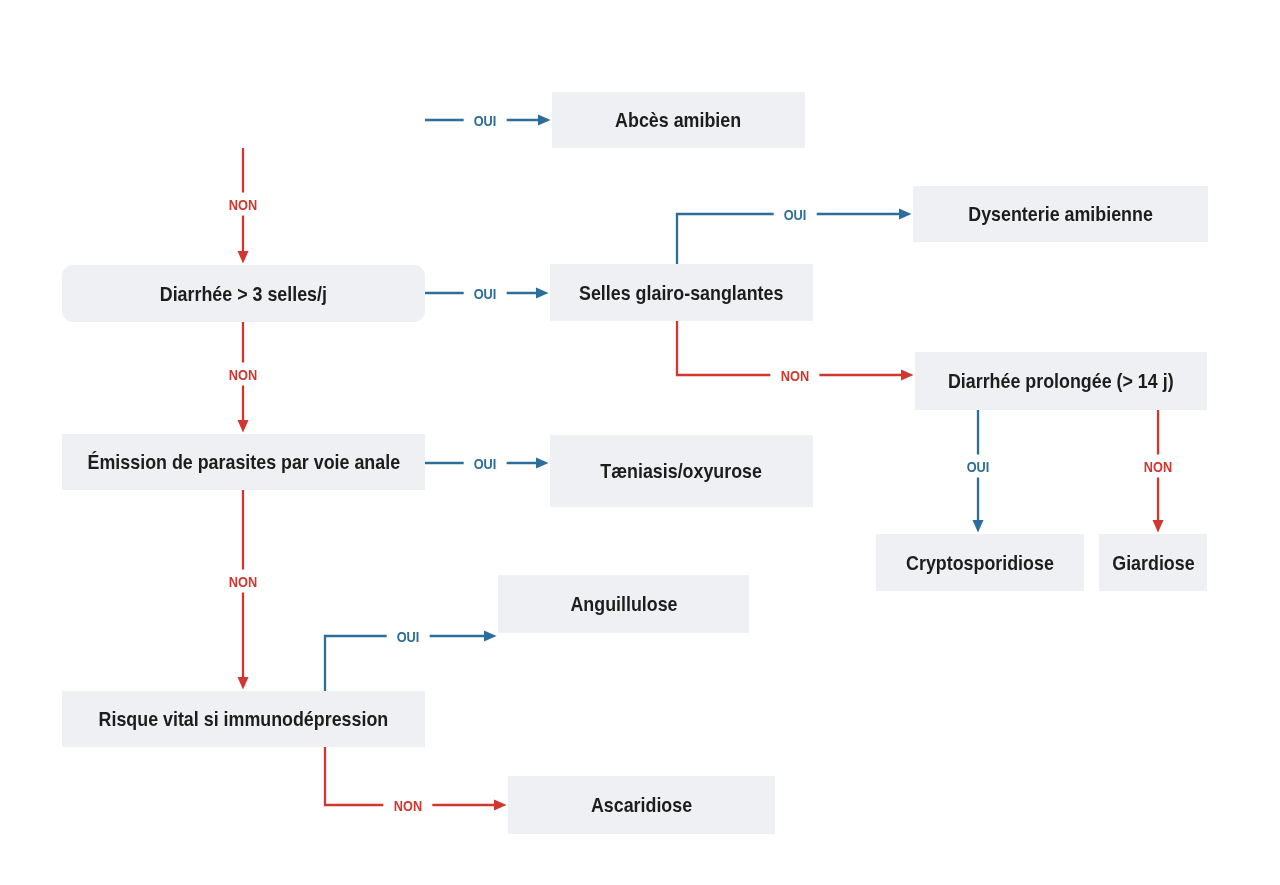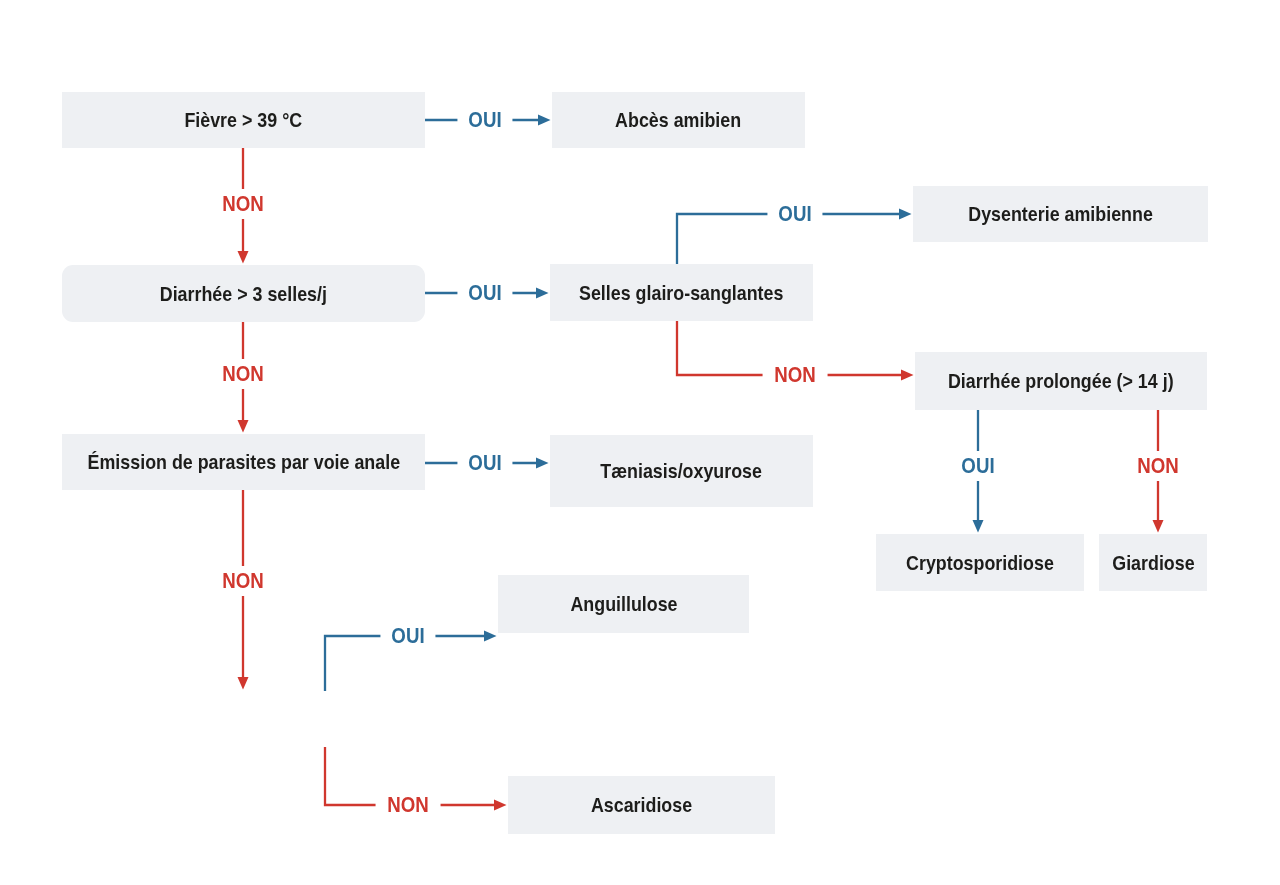--- a/index.html
+++ b/index.html
@@ -37,21 +37,21 @@
     font-weight: bold;
     text-align: center;
     white-space: nowrap;
   }
   .edge-label {
     position: absolute;
     z-index: 3;
     transform: translate(-50%, -50%);
     background: #ffffff;
     padding: 4px 8px;
-    font-size: 22px;
+    font-size: 15px;
     font-weight: bold;
     line-height: 1;
     white-space: nowrap;
   }
   .edge-label.oui { color: var(--oui, #2c6d99); }
   .edge-label.non { color: var(--non, #d0372e); }
   .t {
     display: inline-block;
     transform: scaleX(0.85);
     transform-origin: center;
@@ -80,23 +80,20 @@
     <path class="edge non" d="M677,321 L677,375 L902,375" marker-end="url(#ah-non)"></path>
     <path class="edge oui" d="M978,402 L978,521" marker-end="url(#ah-oui)"></path>
     <path class="edge non" d="M1158,402 L1158,521" marker-end="url(#ah-non)"></path>
     <path class="edge non" d="M243,322 L243,421" marker-end="url(#ah-non)"></path>
     <path class="edge oui" d="M425,463 L537,463" marker-end="url(#ah-oui)"></path>
     <path class="edge non" d="M243,490 L243,678" marker-end="url(#ah-non)"></path>
     <path class="edge oui" d="M325,691 L325,636 L485,636" marker-end="url(#ah-oui)"></path>
     <path class="edge non" d="M325,747 L325,805 L495,805" marker-end="url(#ah-non)"></path>
   </svg>
 
-  <div class="node" style="left:62px; top:92px; width:363px; height:56px;">
-    <span class="t">Fièvre &gt; 39 °C</span>
-  </div>
   <div class="node" style="left:552px; top:92px; width:253px; height:56px;">
     <span class="t">Abcès amibien</span>
   </div>
   <div class="node" style="left:62px; top:265px; width:363px; height:57px;border-radius:11px;">
     <span class="t">Diarrhée &gt; 3 selles/j</span>
   </div>
   <div class="node" style="left:550px; top:264px; width:263px; height:57px;">
     <span class="t">Selles glairo-sanglantes</span>
   </div>
   <div class="node" style="left:913px; top:186px; width:295px; height:56px;">
@@ -109,20 +106,23 @@
     <span class="t">Émission de parasites par voie anale</span>
   </div>
   <div class="node" style="left:550px; top:435px; width:263px; height:72px;">
     <span class="t">Tæniasis/oxyurose</span>
   </div>
   <div class="node" style="left:876px; top:534px; width:208px; height:57px;">
     <span class="t">Cryptosporidiose</span>
   </div>
   <div class="node" style="left:1099px; top:534px; width:108px; height:57px;">
     <span class="t">Giardiose</span>
+  </div>
+  <div class="node" style="left:62px; top:691px; width:363px; height:56px;">
+    <span class="t">Risque vital si immunodépression</span>
   </div>
   <div class="node" style="left:498px; top:575px; width:251px; height:58px;">
     <span class="t">Anguillulose</span>
   </div>
   <div class="node" style="left:508px; top:776px; width:267px; height:58px;">
     <span class="t">Ascaridiose</span>
   </div>
 
   <span class="edge-label oui" style="left:485px; top:120px;">
     <span class="t">OUI</span>

